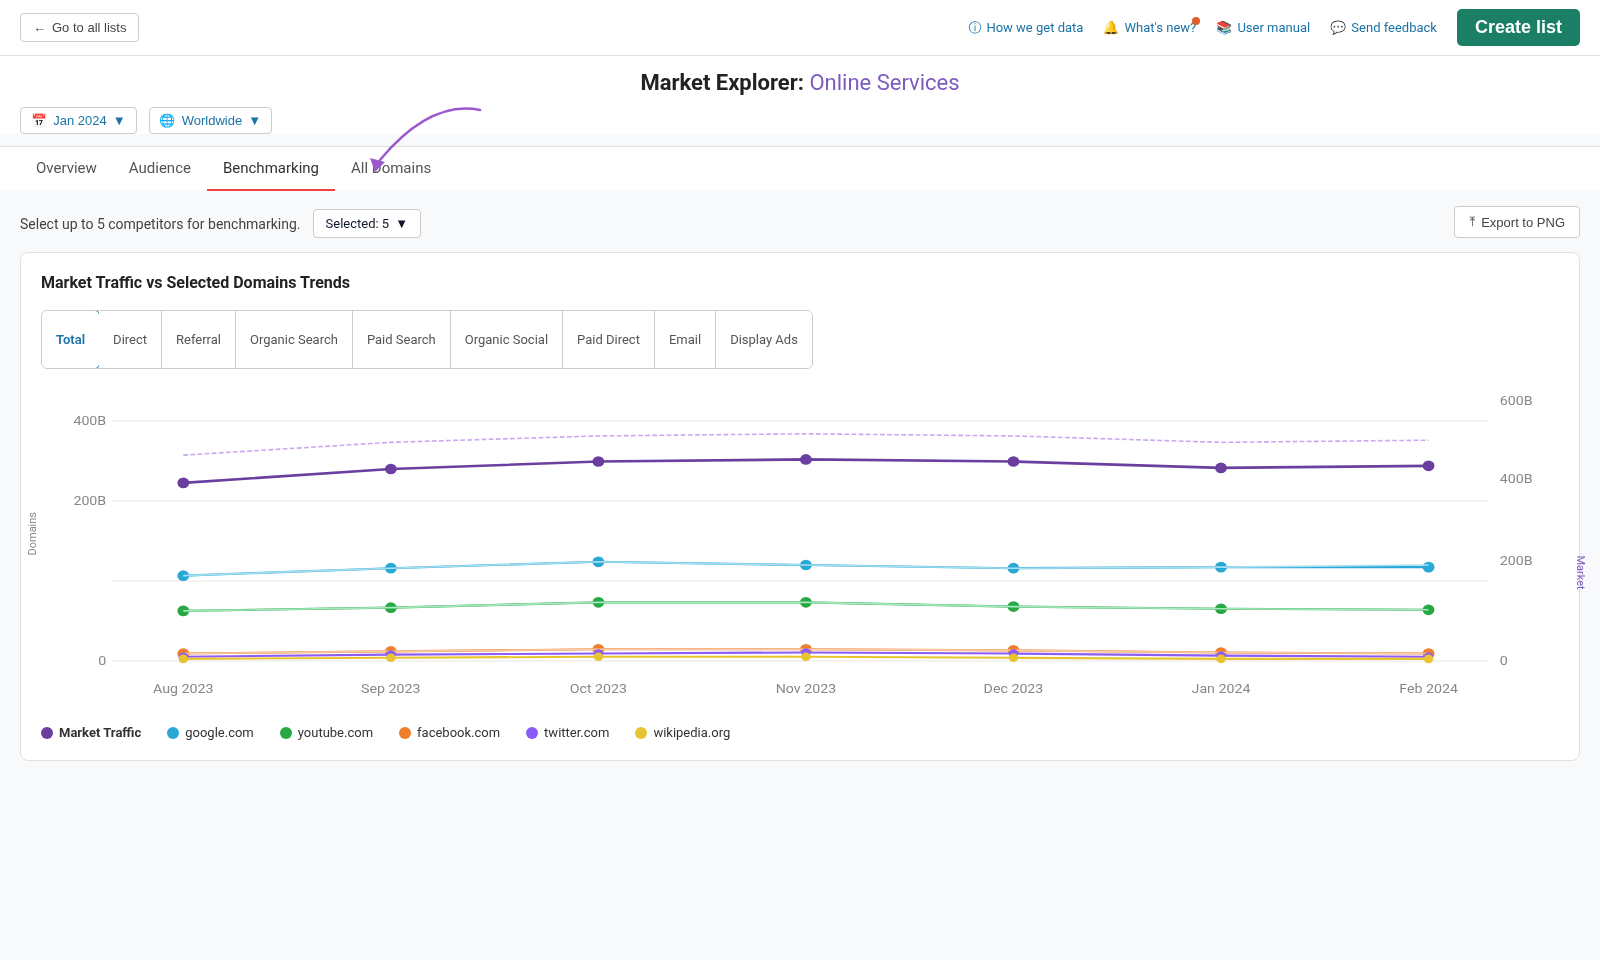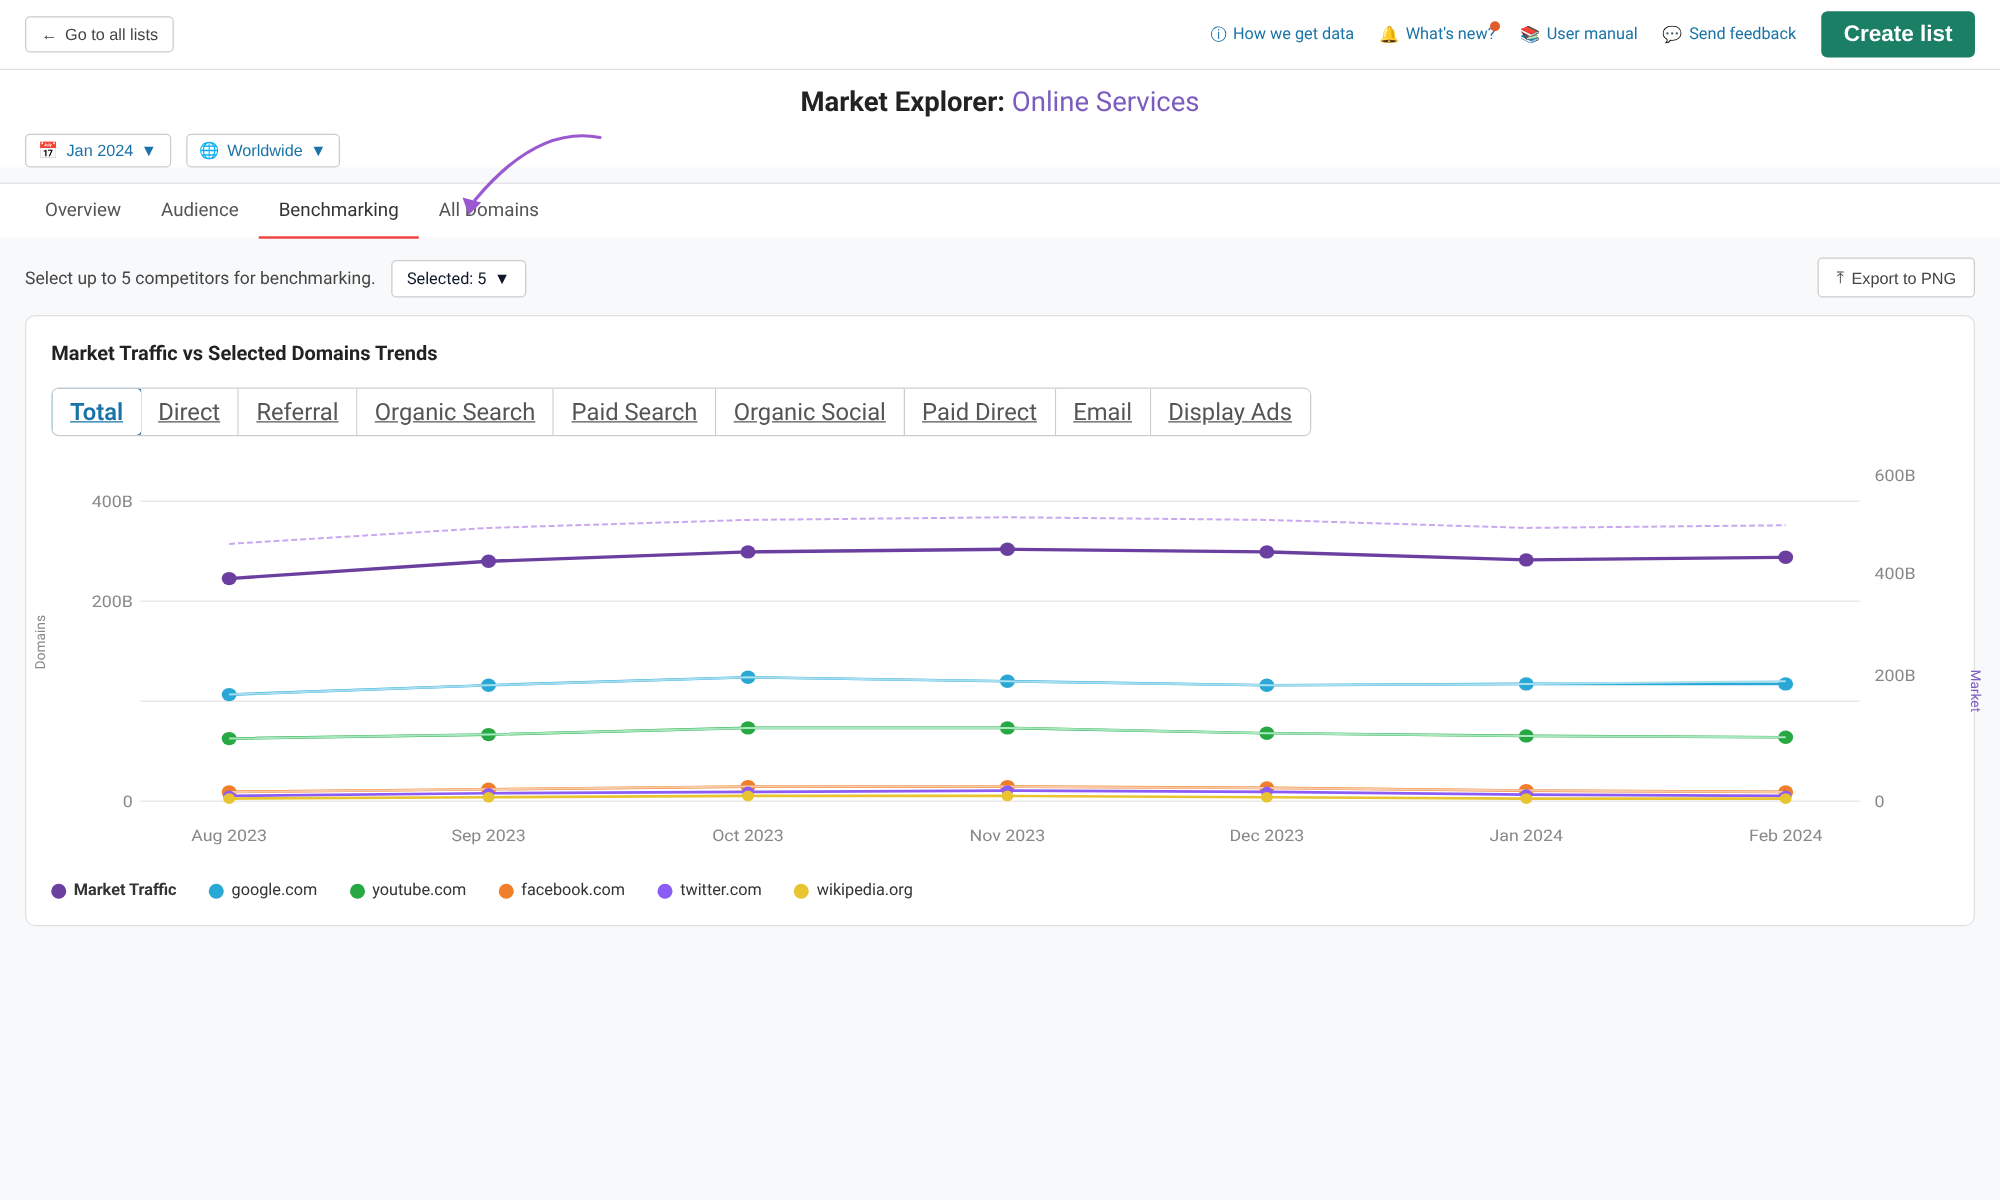--- a/index.html
+++ b/index.html
@@ -80,22 +80,22 @@
       background: #fff; border: 1px solid #e0e0e0; border-radius: 8px;
       padding: 20px;
     }
     .chart-title { font-size: 16px; font-weight: 700; margin-bottom: 18px; color: #222; }
 
     .traffic-tabs {
       display: flex; gap: 0; margin-bottom: 20px;
       border: 1px solid #ccc; border-radius: 6px; overflow: hidden; width: fit-content;
     }
     .traffic-tab {
-      padding: 7px 14px; font-size: 19px; color: #555;
-      cursor: pointer; border-right: 1px solid #ccc; background: #fff; text-decoration: underline;
+      padding: 21px 14px; font-size: 13px; color: #555;
+      cursor: pointer; border-right: 1px solid #ccc; background: #fff;
     }
     .traffic-tab:last-child { border-right: none; }
     .traffic-tab.active { background: #fff; color: #1a73a7; font-weight: 600; border: 1.5px solid #1a73a7; margin: -1px; border-radius: 5px; }
 
     .chart-area {
       position: relative; width: 100%; height: 320px;
     }
 
     .chart-svg { width: 100%; height: 100%; overflow: visible; }
 

